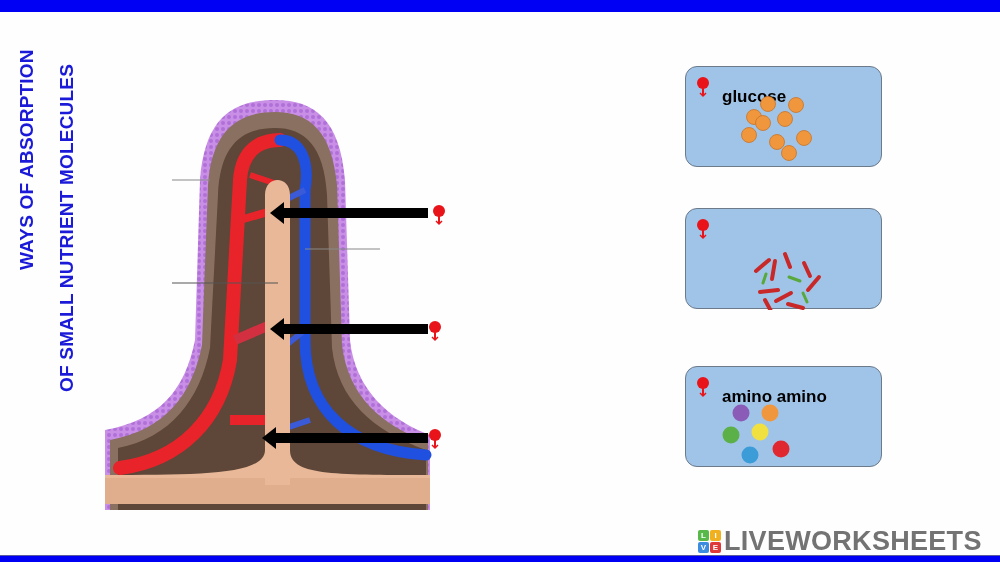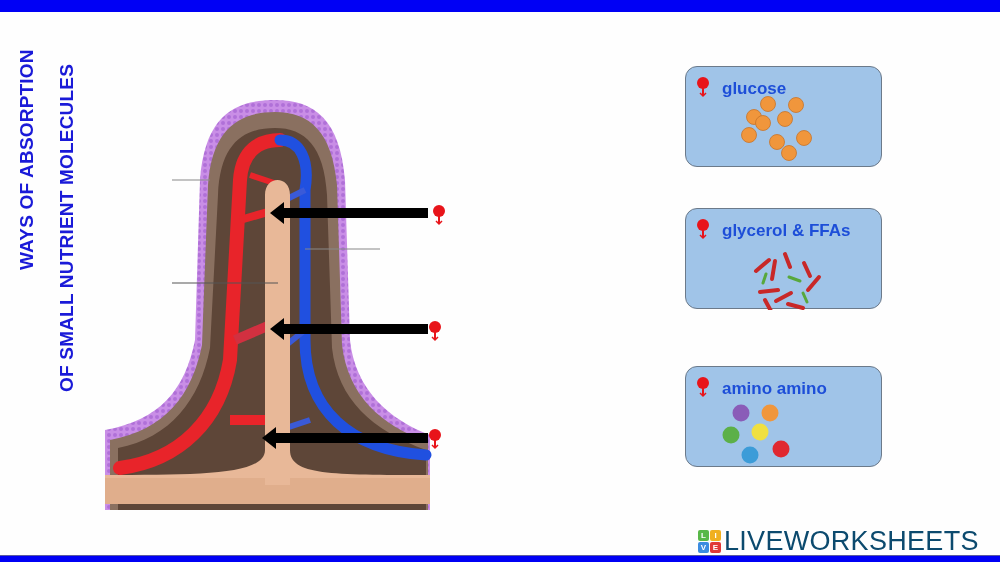--- a/index.html
+++ b/index.html
@@ -5,28 +5,28 @@
     html, body { margin:0; padding:0; }
     body { width:1000px; height:562px; position:relative; overflow:hidden; background:#fefefe; font-family:"Liberation Sans", sans-serif; }
     .top-bar { position:absolute; left:0; top:0; width:1000px; height:12px; background:#0000f5; }
     .bottom-bar { position:absolute; left:0; top:555px; width:1000px; height:7px; background:#0000f5; border-top:1px solid #5a5aa0; }
     .vtitle { position:absolute; font-weight:bold; color:#1a1ad8; font-size:19px; transform:rotate(-90deg); transform-origin:left top; white-space:nowrap; letter-spacing:0.2px; }
     .t1 { left:16px; top:270px; }
     .t2 { left:56px; top:392px; }
     .diagram { position:absolute; left:100px; top:90px; width:340px; height:425px; }
     .card { position:absolute; left:685px; width:197px; height:101px; background:#a0c4e8; border:1px solid #6c7a8a; border-radius:12px; box-sizing:border-box; }
     .card .pin { position:absolute; left:10px; top:9px; }
-    .card .label { position:absolute; left:36px; top:12px; font-weight:bold; font-size:17px; color:#1d4ed8; }
+    .card .label { position:absolute; left:36px; top:20px; font-weight:bold; font-size:17px; color:#000000; }
     .card svg.mol { position:absolute; left:0; top:0; }
     .arrow { position:absolute; }
     .drop-pin { position:absolute; }
     .logo { position:absolute; left:698px; top:528px; height:26px; display:flex; align-items:center; }
     .logo-blocks { display:grid; grid-template-columns:11px 11px; grid-template-rows:11px 11px; gap:1px; margin-right:3px; }
     .logo-blocks span { font-size:8px; font-weight:bold; color:#fff; display:flex; align-items:center; justify-content:center; border-radius:2px; }
-    .logo-text { font-weight:normal; font-size:27px; color:#0c4a6e; letter-spacing:0.3px; line-height:26px; }
+    .logo-text { font-weight:bold; font-size:27px; color:#737373; letter-spacing:0.3px; line-height:26px; }
   </style>
 </head>
 <body>
 
 <div class="top-bar"></div>
 
 <div class="vtitle t1">WAYS OF ABSORPTION</div>
 <div class="vtitle t2">OF SMALL NUTRIENT MOLECULES</div>
 
 <svg class="diagram" viewBox="0 0 340 425" width="340" height="425">
@@ -110,21 +110,20 @@
     </g>
   </svg>
 </div>
 
 <div class="card" style="top:208px;">
   <svg class="pin" width="14" height="22" viewBox="0 0 14 22">
     <circle cx="7" cy="7" r="6" fill="#e8141a"></circle>
       <line x1="7" y1="12" x2="7" y2="20" stroke="#e8141a" stroke-width="2"></line>
       <polyline points="4,17 7,20 10,17" stroke="#e8141a" stroke-width="1.5" fill="none"></polyline>
   </svg>
-  <span class="label">glycerol &amp; FFAs</span>
   <svg class="mol" width="197" height="101" viewBox="0 0 197 101">
     <g stroke="#c82828" stroke-width="4" stroke-linecap="round">
       <line x1="70" y1="62" x2="83" y2="51"></line>
         <line x1="89" y1="52" x2="86" y2="70"></line>
         <line x1="99" y1="45" x2="104" y2="58"></line>
       <line x1="118" y1="54" x2="124" y2="67"></line>
         <line x1="133" y1="68" x2="122" y2="81"></line>
         <line x1="74" y1="83" x2="92" y2="81"></line>
       <line x1="90" y1="92" x2="105" y2="84"></line>
         <line x1="79" y1="91" x2="86" y2="104"></line>

